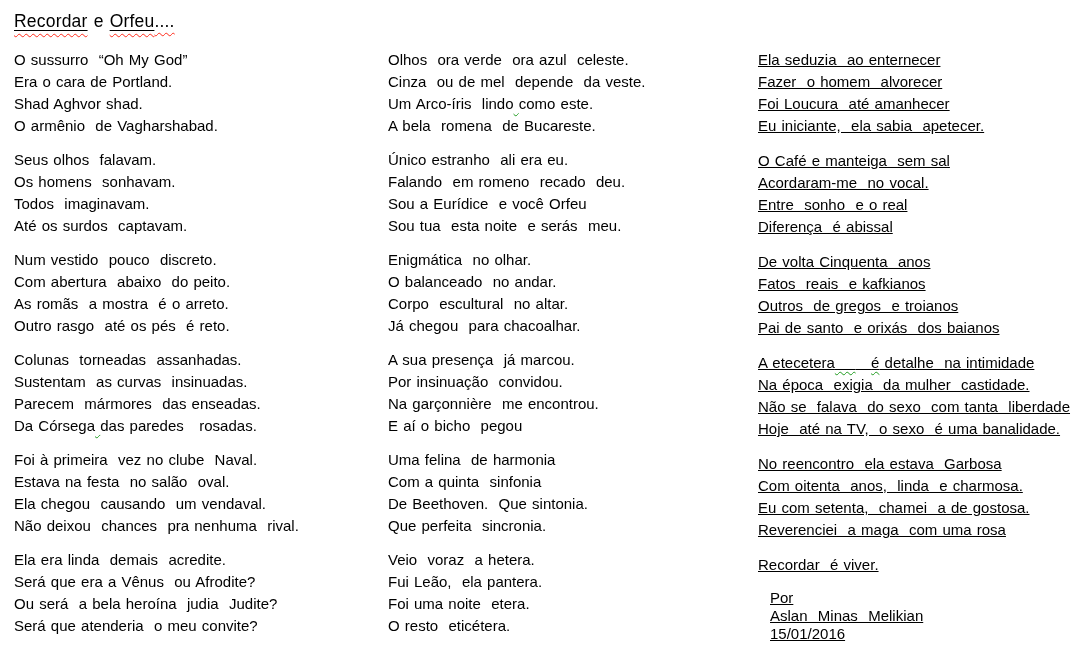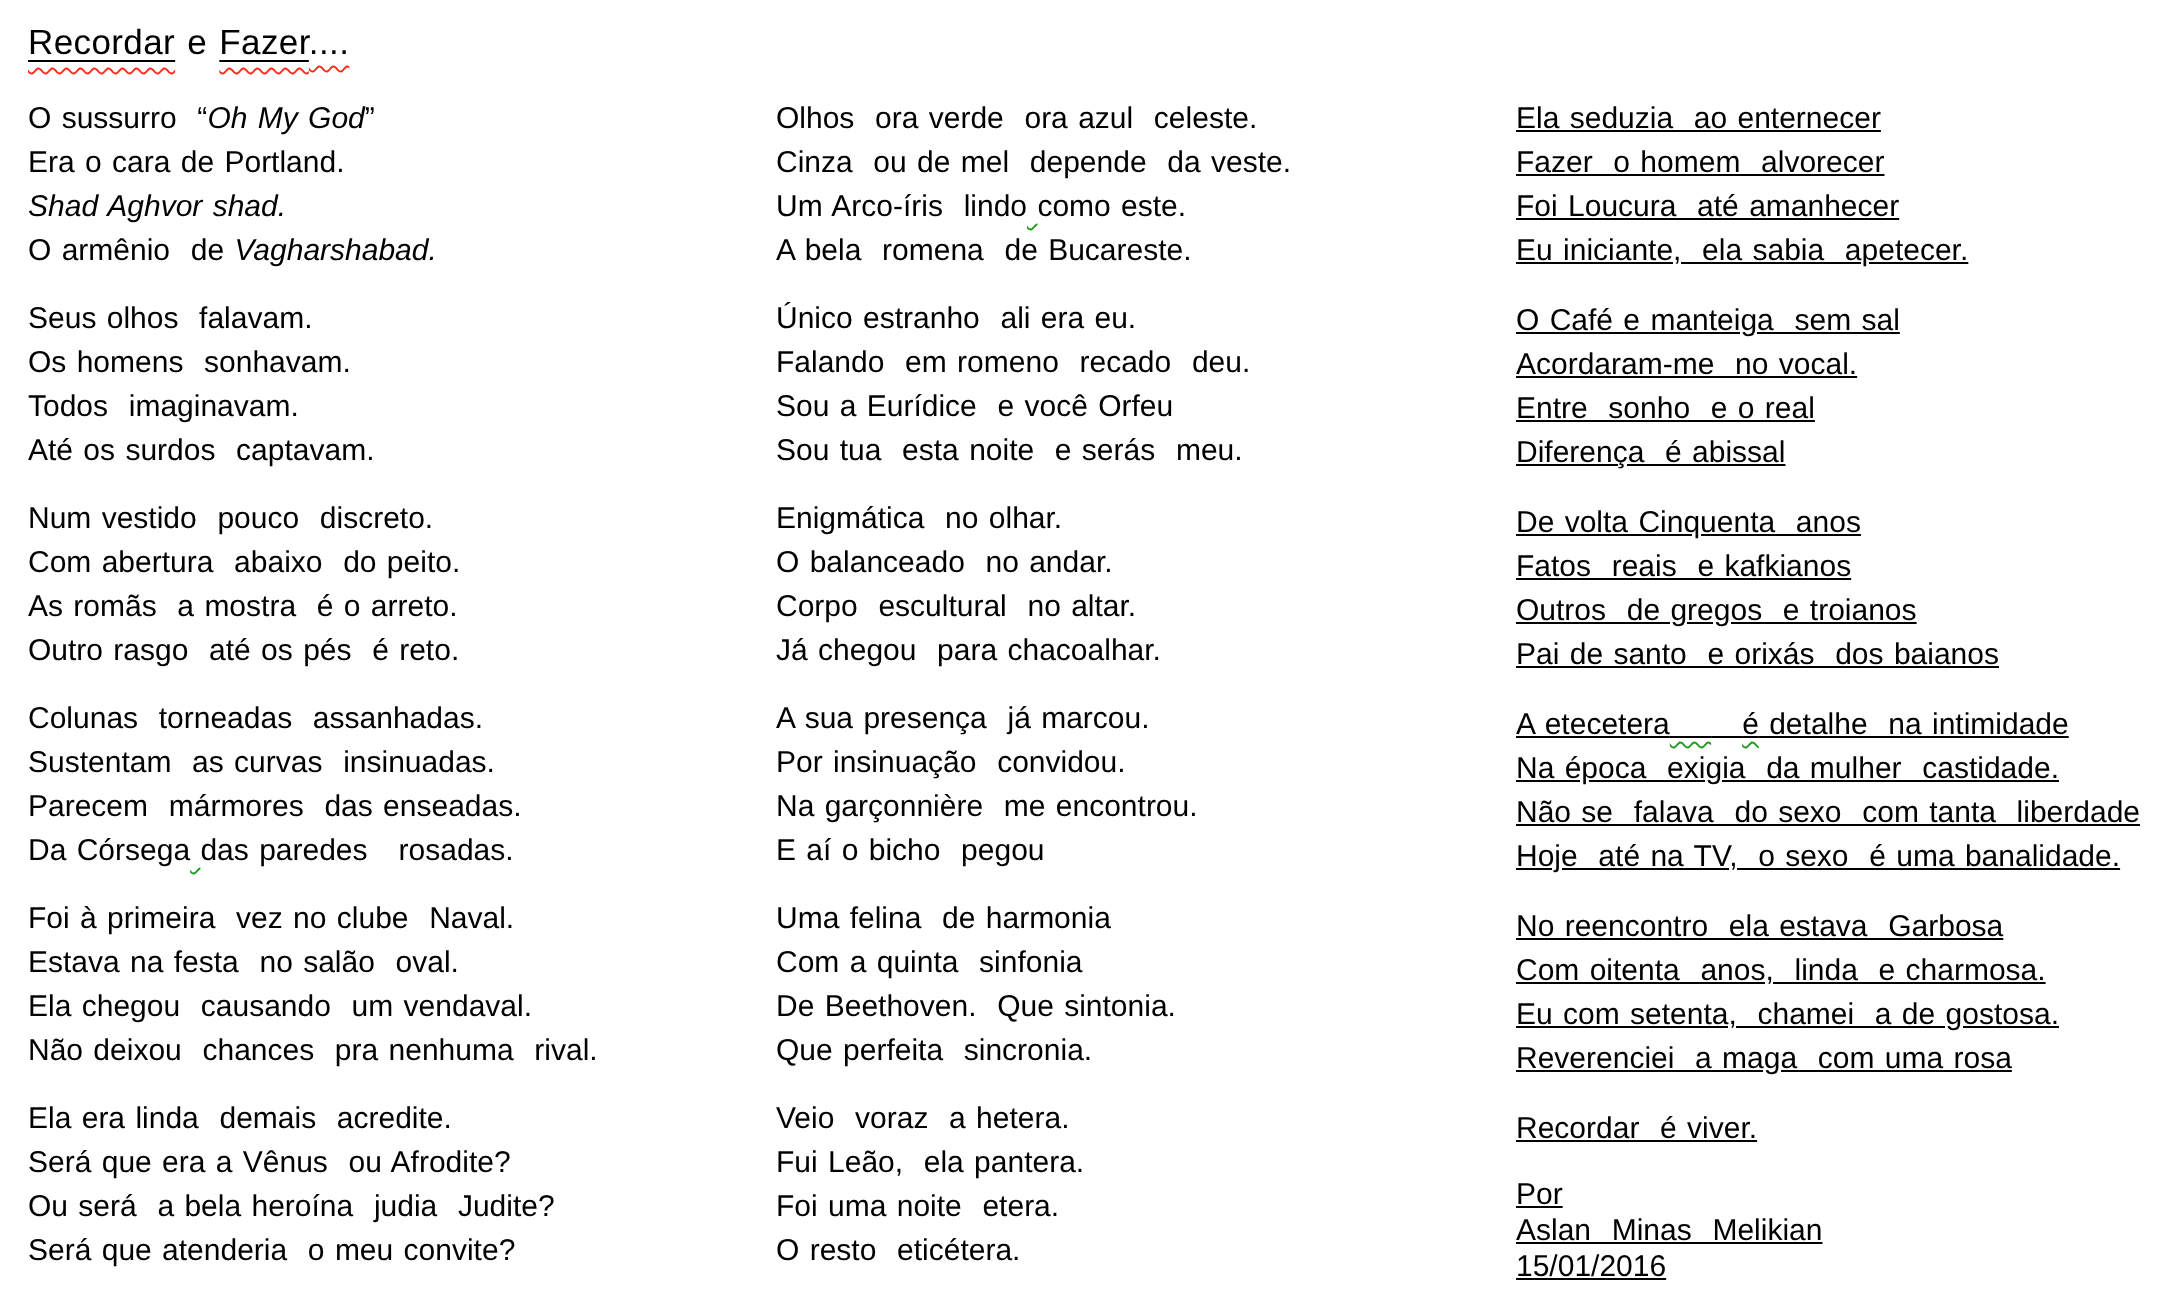--- a/index.html
+++ b/index.html
@@ -33,24 +33,24 @@
     font-size: 15px;
     line-height: 22px;
     word-spacing: 1px;
     color: #000000;
   }
   .col-1 { left: 14px;  width: 362px; }
   .col-2 { left: 388px; width: 356px; }
   .col-3 { left: 758px; width: 324px; }
   .stanza { margin-bottom: 12px; }
   .col-3 .stanza { margin-bottom: 13px; text-decoration: underline; }
-  .stanza.tight { line-height: 18px; margin-top: 2px; }
+  .stanza.tight { line-height: 18px; margin-top: 2px; margin-left: 12px; }
   .line { min-height: 22px; }
   .tight .line { min-height: 18px; }
-  .it { font-style: italic; }
+  .it { }
   .ul {
     text-decoration: underline;
     text-decoration-color: #000000;
     text-decoration-thickness: 1px;
     text-underline-offset: 3px;
   }
   .sq-red {
     text-decoration-line: underline;
     text-decoration-style: wavy;
     text-decoration-color: #ff2a1a;
@@ -67,17 +67,17 @@
     text-decoration-color: #1f9b1f;
     text-decoration-thickness: 1px;
     text-underline-offset: 3px;
     text-decoration-skip-ink: none;
   }
 </style>
 </head>
 <body>
 
 <div class="page">
-  <div class="doc-title"><span class="ul"><span class="sq-red">Recordar</span></span><span> e </span><span class="ul"><span class="sq-red">Fazer</span></span><span class="sq-red">....</span></div>
+  <div class="doc-title"><span class="ul"><span class="sq-red">Recordar</span></span><span> e </span><span class="ul"><span class="sq-red">Orfeu</span></span><span class="sq-red">....</span></div>
   <div class="col col-1"><div class="stanza"><div class="line">O sussurro  “<span class="it">Oh My God</span>”</div><div class="line">Era o cara de Portland.</div><div class="line"><span class="it">Shad Aghvor shad.</span></div><div class="line">O armênio  de <span class="it">Vagharshabad.</span></div></div><div class="stanza"><div class="line">Seus olhos  falavam.</div><div class="line">Os homens  sonhavam.</div><div class="line">Todos  imaginavam.</div><div class="line">Até os surdos  captavam.</div></div><div class="stanza"><div class="line">Num vestido  pouco  discreto.</div><div class="line">Com abertura  abaixo  do peito.</div><div class="line">As romãs  a mostra  é o arreto.</div><div class="line">Outro rasgo  até os pés  é reto.</div></div><div class="stanza"><div class="line">Colunas  torneadas  assanhadas.</div><div class="line">Sustentam  as curvas  insinuadas.</div><div class="line">Parecem  mármores  das enseadas.</div><div class="line">Da Córsega<span class="sq-green"> </span>das paredes   rosadas.</div></div><div class="stanza"><div class="line">Foi à primeira  vez no clube  Naval.</div><div class="line">Estava na festa  no salão  oval.</div><div class="line">Ela chegou  causando  um vendaval.</div><div class="line">Não deixou  chances  pra nenhuma  rival.</div></div><div class="stanza"><div class="line">Ela era linda  demais  acredite.</div><div class="line">Será que era a Vênus  ou Afrodite?</div><div class="line">Ou será  a bela heroína  judia  Judite?</div><div class="line">Será que atenderia  o meu convite?</div></div></div>
   <div class="col col-2"><div class="stanza"><div class="line">Olhos  ora verde  ora azul  celeste.</div><div class="line">Cinza  ou de mel  depende  da veste.</div><div class="line">Um Arco-íris  lindo<span class="sq-green"> </span>como este.</div><div class="line">A bela  romena  de Bucareste.</div></div><div class="stanza"><div class="line">Único estranho  ali era eu.</div><div class="line">Falando  em romeno  recado  deu.</div><div class="line">Sou a Eurídice  e você Orfeu</div><div class="line">Sou tua  esta noite  e serás  meu.</div></div><div class="stanza"><div class="line">Enigmática  no olhar.</div><div class="line">O balanceado  no andar.</div><div class="line">Corpo  escultural  no altar.</div><div class="line">Já chegou  para chacoalhar.</div></div><div class="stanza"><div class="line">A sua presença  já marcou.</div><div class="line">Por insinuação  convidou.</div><div class="line">Na garçonnière  me encontrou.</div><div class="line">E aí o bicho  pegou</div></div><div class="stanza"><div class="line">Uma felina  de harmonia</div><div class="line">Com a quinta  sinfonia</div><div class="line">De Beethoven.  Que sintonia.</div><div class="line">Que perfeita  sincronia.</div></div><div class="stanza"><div class="line">Veio  voraz  a hetera.</div><div class="line">Fui Leão,  ela pantera.</div><div class="line">Foi uma noite  etera.</div><div class="line">O resto  eticétera.</div></div></div>
   <div class="col col-3"><div class="stanza"><div class="line">Ela seduzia  ao enternecer</div><div class="line">Fazer  o homem  alvorecer</div><div class="line">Foi Loucura  até amanhecer</div><div class="line">Eu iniciante,  ela sabia  apetecer.</div></div><div class="stanza"><div class="line">O Café e manteiga  sem sal</div><div class="line">Acordaram-me  no vocal.</div><div class="line">Entre  sonho  e o real</div><div class="line">Diferença  é abissal</div></div><div class="stanza"><div class="line">De volta Cinquenta  anos</div><div class="line">Fatos  reais  e kafkianos</div><div class="line">Outros  de gregos  e troianos</div><div class="line">Pai de santo  e orixás  dos baianos</div></div><div class="stanza"><div class="line">A etecetera<span class="sq-green">    </span>   <span class="sq-green">é</span> detalhe  na intimidade</div><div class="line">Na época  exigia  da mulher  castidade.</div><div class="line">Não se  falava  do sexo  com tanta  liberdade</div><div class="line">Hoje  até na TV,  o sexo  é uma banalidade.</div></div><div class="stanza"><div class="line">No reencontro  ela estava  Garbosa</div><div class="line">Com oitenta  anos,  linda  e charmosa.</div><div class="line">Eu com setenta,  chamei  a de gostosa.</div><div class="line">Reverenciei  a maga  com uma rosa</div></div><div class="stanza"><div class="line">Recordar  é viver.</div></div><div class="stanza tight"><div class="line">Por</div><div class="line">Aslan  Minas  Melikian</div><div class="line">15/01/2016</div></div></div>
 </div>
 
 </body></html>

